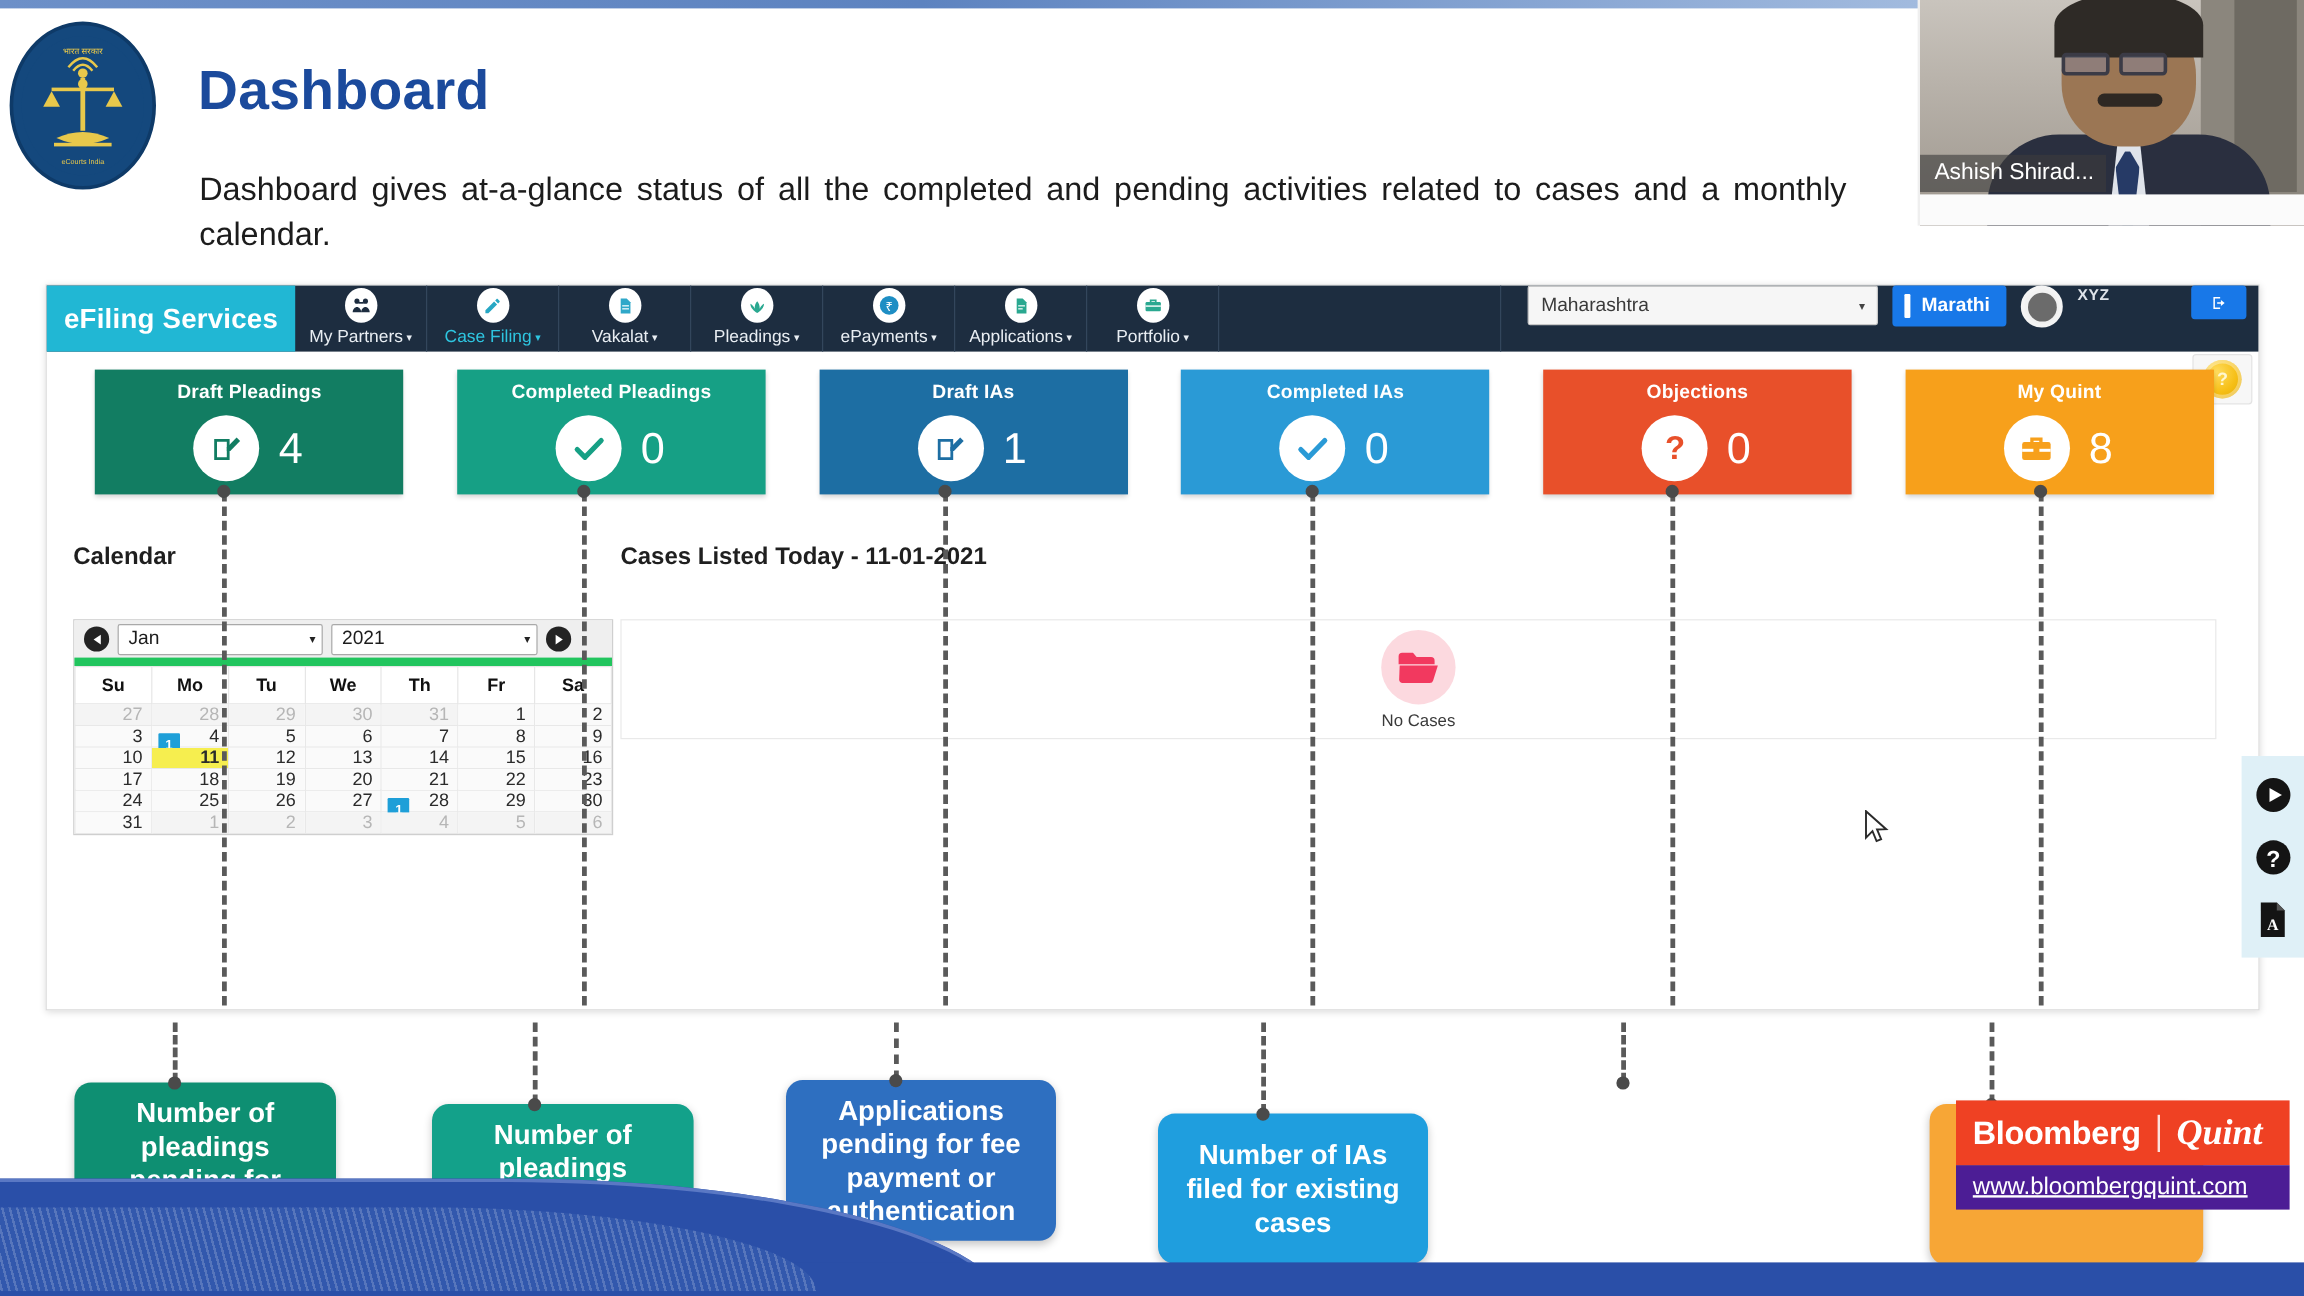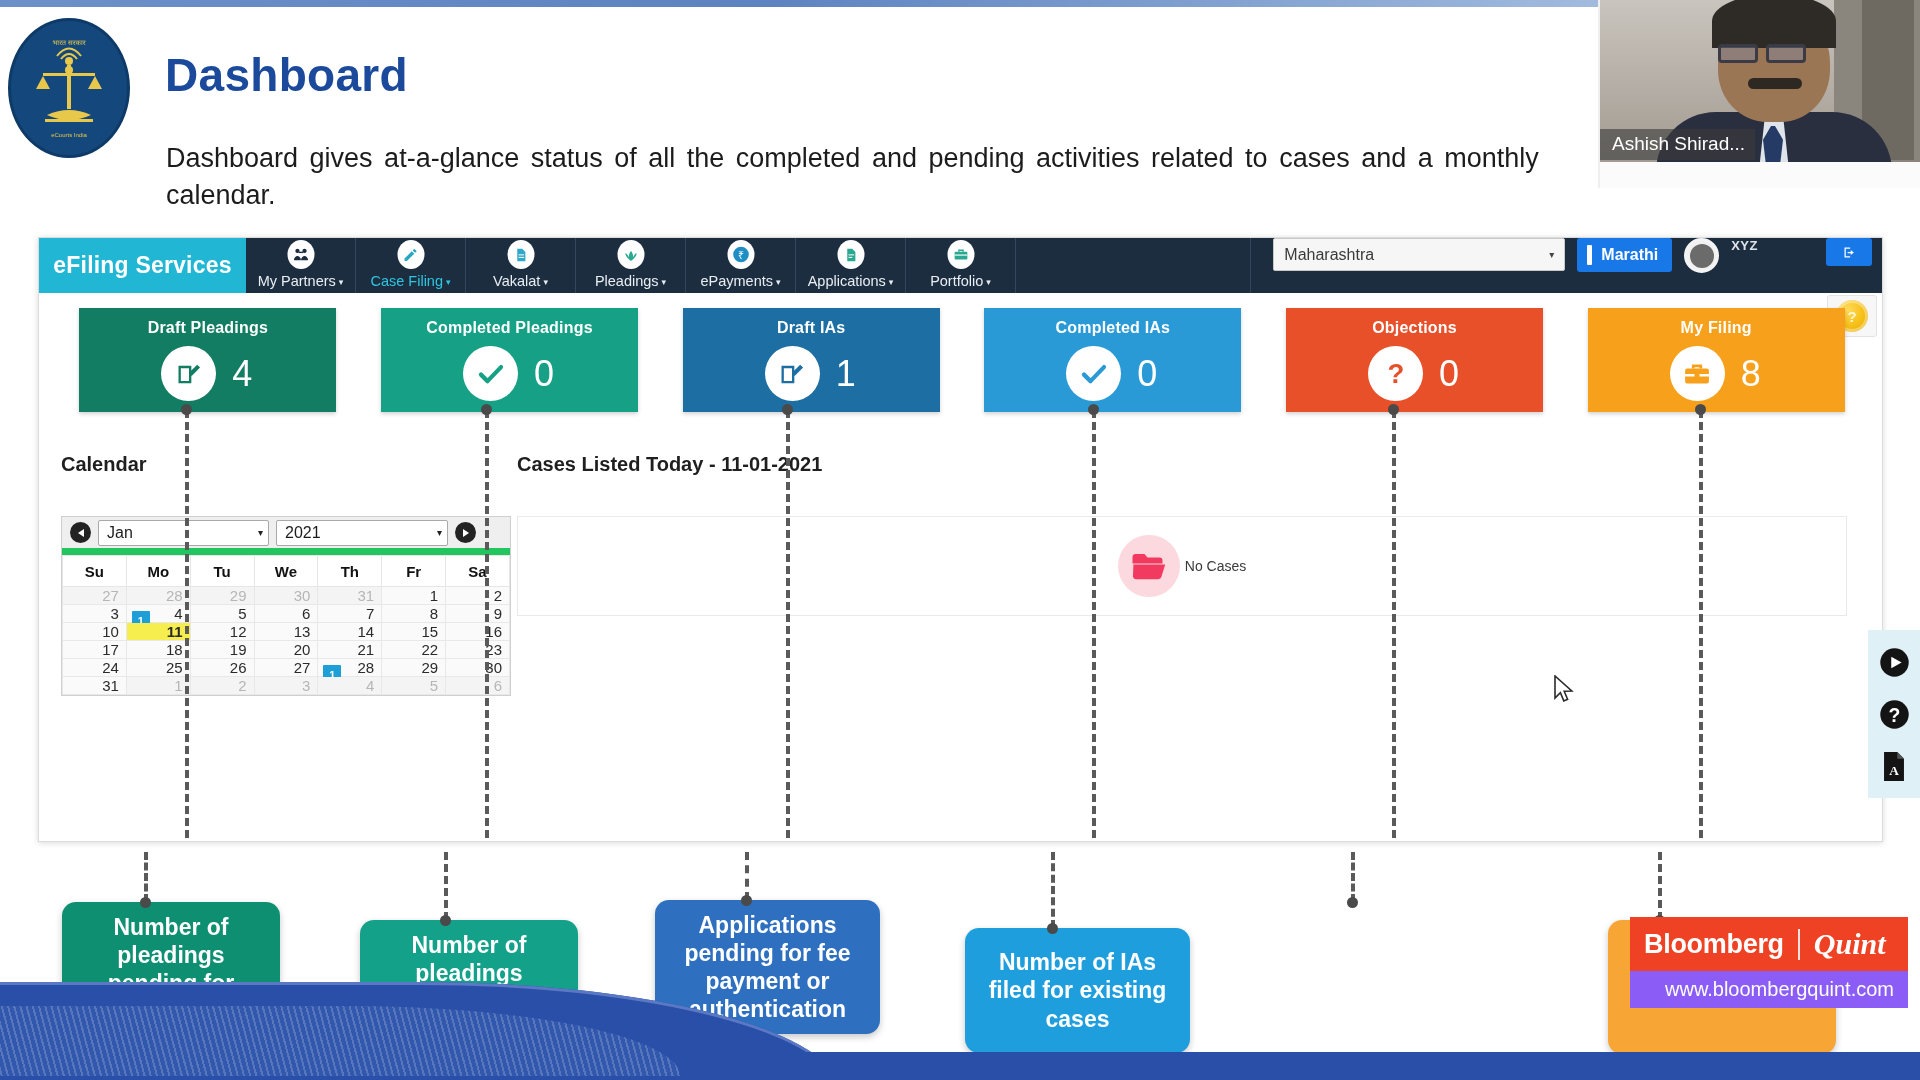--- a/index.html
+++ b/index.html
@@ -239,21 +239,21 @@
     border-radius: 1px;
   }
 
   
   .casespanel {
     position: absolute; left: 478px; top: 278px;
     width: 1330px; height: 100px;
     border: 1px solid #e9e9e9; background: #ffffff;
     display: flex; align-items: center; justify-content: center;
   }
-  .nocases { display: flex; flex-direction: row; align-items: center; gap: 5px; }
+  .nocases { display: flex; flex-direction: column; align-items: center; gap: 5px; }
   .nocases .blob {
     width: 62px; height: 62px; border-radius: 50%;
     background: rgba(244,104,129,.25);
     display: flex; align-items: center; justify-content: center;
   }
   .nocases .lbl { font-size: 14px; color: #3a3a3a; }
 
   
   .tools {
     position: absolute; right: 0; top: 630px;
@@ -315,22 +315,22 @@
   
   .bq { position: absolute; right: 12px; bottom: 72px; width: 278px; z-index: 9; }
   .bq .top {
     background: #ef4123; color: #ffffff;
     padding: 10px 14px; display: flex; align-items: center; gap: 14px;
   }
   .bq .top .b1 { font-size: 27px; font-weight: bold; letter-spacing: -.3px; }
   .bq .top .sep { width: 2px; height: 31px; background: rgba(255,255,255,.85); }
   .bq .top .b2 { font-family: "Liberation Serif", serif; font-style: italic; font-size: 30px; font-weight: bold; }
   .bq .bot {
-    background: #8b5cf6; color: #ffffff;
-    padding: 7px 14px; font-size: 20px; text-align: right;
+    background: #4c1d95; color: #ffffff;
+    padding: 7px 14px; font-size: 20px; text-align: left; text-decoration: underline;
   }
 
   
   .cursor { position: absolute; left: 1553px; top: 675px; z-index: 20; }
 </style>
 </head>
 <body>
 
 <div id="slide">
 
@@ -534,21 +534,21 @@
                   <text x="12" y="19" font-size="22" font-weight="bold" fill="#e8502a" text-anchor="middle" font-family="Liberation Sans">?</text>
                 </svg>
           </div>
           <div class="cval">0</div>
         </div>
       </div>
         </div>
 
       <div class="cardwrap">
           <div class="card" style="background:#f7a01b">
-        <div class="ctitle">My Filing</div>
+        <div class="ctitle">My Quint</div>
         <div class="crow">
           <div class="cicon">
             <svg width="30" height="30" viewBox="0 0 24 24" fill="#f7a01b">
                   <rect x="2.5" y="7.5" width="19" height="12" rx="1.6"></rect>
                   <path d="M9 7.5V5.5h6v2" fill="none" stroke="#f7a01b" stroke-width="2.2"></path>
                   <rect x="2.5" y="12" width="19" height="2" fill="#ffffff"></rect>
                   <rect x="10" y="11" width="4" height="4" fill="#f7a01b"></rect>
                 </svg>
           </div>
           <div class="cval">8</div>

